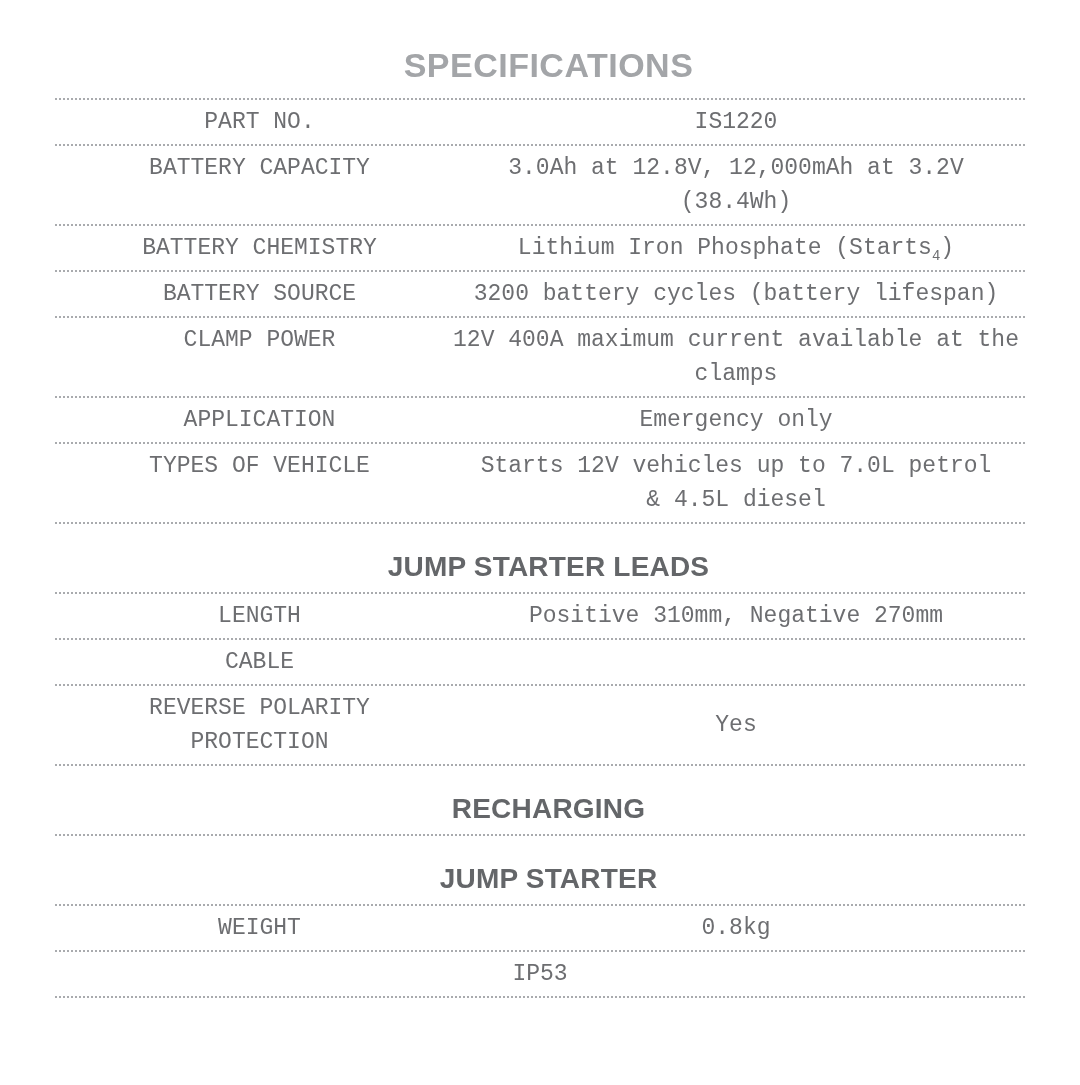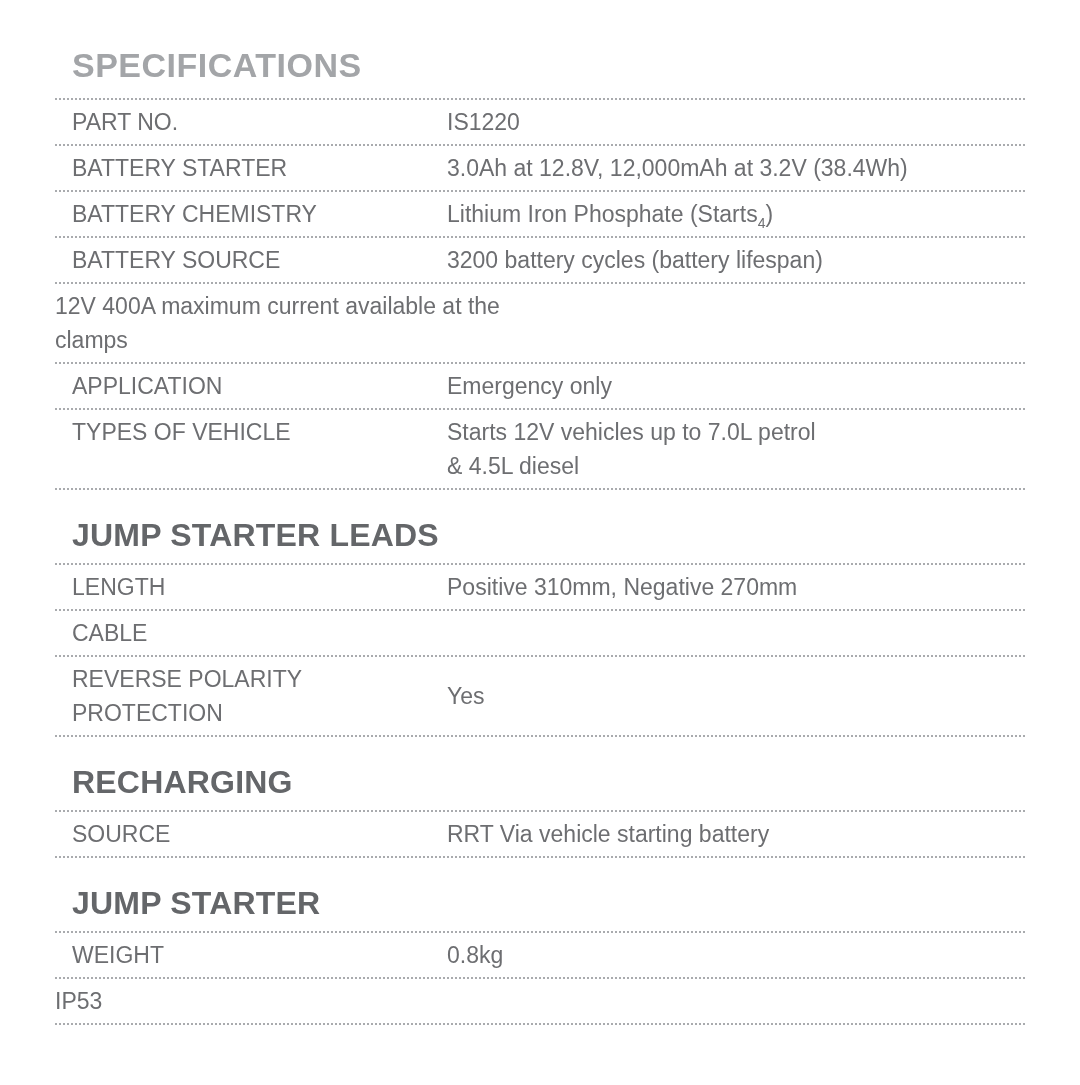--- a/index.html
+++ b/index.html
@@ -10,47 +10,49 @@
     height: 1085px;
     overflow: hidden;
     font-family: "Liberation Sans", sans-serif;
   }
   .sheet {
     margin-left: 55px;
     margin-right: 55px;
     width: 970px;
     padding-top: 46px;
     box-sizing: border-box;
+    text-align: center;
   }
   .title {
     margin: 0;
     padding: 0 0 13px 17px;
     font-size: 34px;
     font-weight: bold;
     letter-spacing: 0.5px;
     color: #a3a5a8;
     border-bottom: 2px dotted #a9abae;
   }
   .section-header {
     margin: 0;
     padding: 27px 0 9px 17px;
-    font-size: 32px;
+    font-size: 28px;
     font-weight: bold;
     letter-spacing: 0.2px;
     color: #646669;
     border-bottom: 2px dotted #a9abae;
   }
   .row {
     display: flex;
     align-items: flex-start;
     padding: 5px 0;
     border-bottom: 2px dotted #a9abae;
     font-size: 23px;
     line-height: 34px;
     color: #6d6e71;
+    font-family: Liberation Mono, monospace;
   }
   .row.v-center { align-items: center; }
   .row .label {
     width: 392px;
     min-width: 392px;
     padding-left: 17px;
     box-sizing: border-box;
     white-space: pre-line;
   }
   .row .value {
@@ -68,32 +70,33 @@
 <main class="sheet">
 
   <h1 class="title">SPECIFICATIONS</h1>
 
   <section class="spec-section">
     <div class="row">
       <div class="label">PART NO.</div>
       <div class="value">IS1220</div>
     </div>
     <div class="row">
-      <div class="label">BATTERY STARTER</div>
+      <div class="label">BATTERY CAPACITY</div>
       <div class="value">3.0Ah at 12.8V, 12,000mAh at 3.2V (38.4Wh)</div>
     </div>
     <div class="row">
       <div class="label">BATTERY CHEMISTRY</div>
       <div class="value"><span>Lithium Iron Phosphate (Starts</span><sub>4</sub><span>)</span></div>
     </div>
     <div class="row">
       <div class="label">BATTERY SOURCE</div>
       <div class="value">3200 battery cycles (battery lifespan)</div>
     </div>
     <div class="row">
+      <div class="label">CLAMP POWER</div>
       <div class="value">12V 400A maximum current available at the
 clamps</div>
     </div>
     <div class="row">
       <div class="label">APPLICATION</div>
       <div class="value">Emergency only</div>
     </div>
     <div class="row">
       <div class="label">TYPES OF VEHICLE</div>
       <div class="value">Starts 12V vehicles up to 7.0L petrol
@@ -112,24 +115,20 @@
     </div>
     <div class="row v-center">
       <div class="label">REVERSE POLARITY
 PROTECTION</div>
       <div class="value">Yes</div>
     </div>
   </section>
 
   <section class="spec-section">
     <h2 class="section-header">RECHARGING</h2>
-    <div class="row">
-      <div class="label">SOURCE</div>
-      <div class="value">RRT Via vehicle starting battery</div>
-    </div>
   </section>
 
   <section class="spec-section">
     <h2 class="section-header">JUMP STARTER</h2>
     <div class="row">
       <div class="label">WEIGHT</div>
       <div class="value">0.8kg</div>
     </div>
     <div class="row">
       <div class="value">IP53</div>

